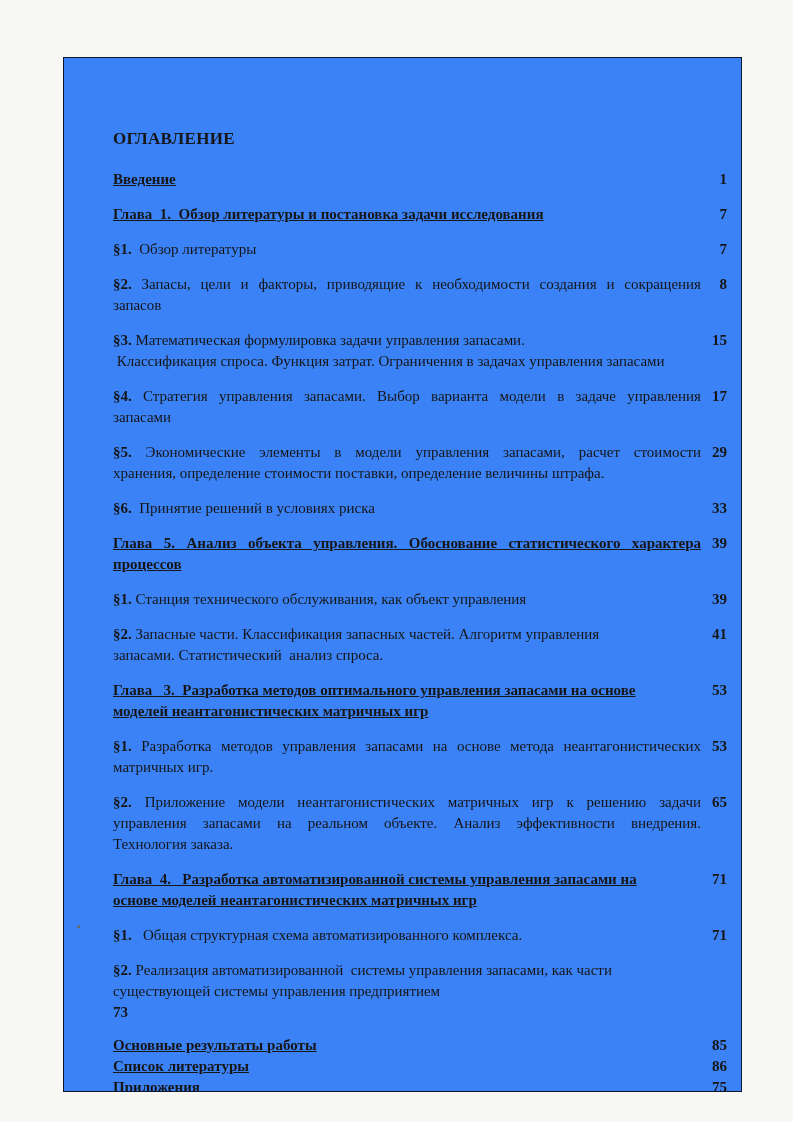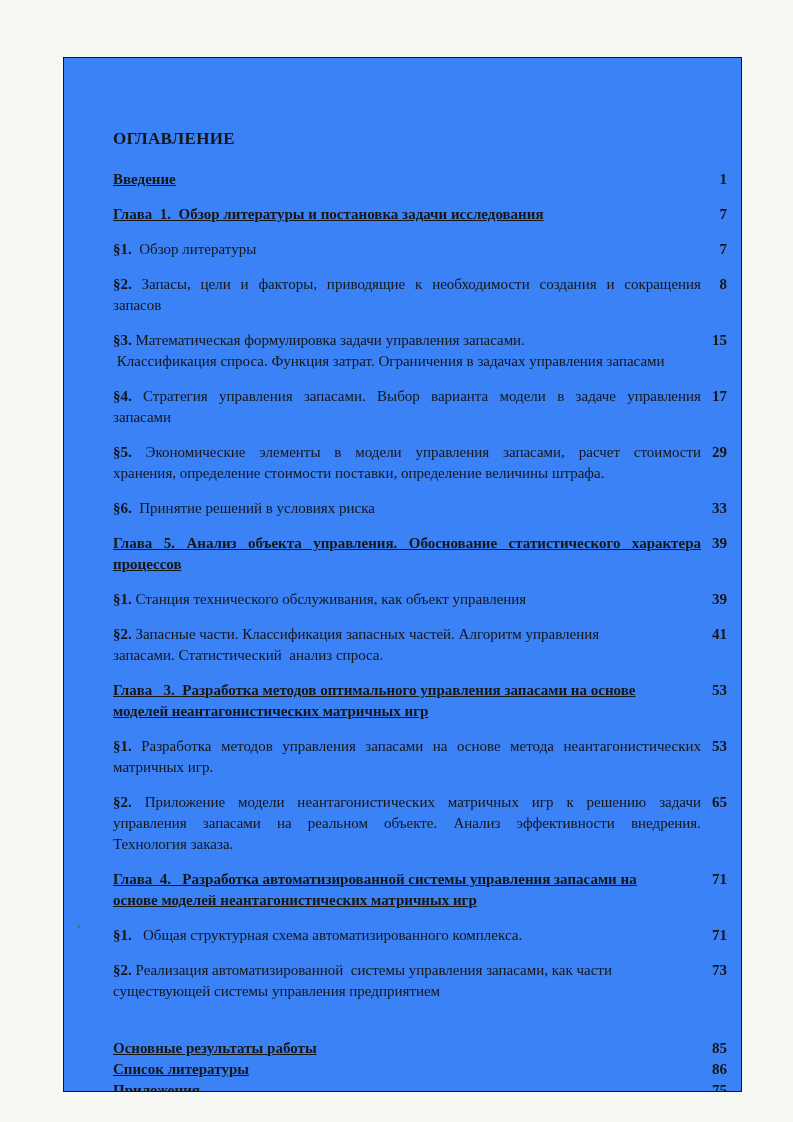--- a/index.html
+++ b/index.html
@@ -31,21 +31,21 @@
     margin: 0 0 20px 0;
     white-space: pre;
   }
   .entry {
     display: flex;
     width: 614px;
     margin: 0 0 14px 0;
     align-items: flex-start;
   }
   .entry.tight { margin-bottom: 0; }
-  .entry.mb20 { margin-bottom: 36px; }
+  .entry.mb20 { margin-bottom: 12px; flex-direction: column; }
   .etext {
     width: 588px;
     font-size: 15px;
     line-height: 21px;
   }
   .entry.b .etext { font-weight: 700; text-decoration: underline; }
   .line.pre { white-space: pre; }
   .line.fill {
     text-align: justify;
     text-align-last: justify;

